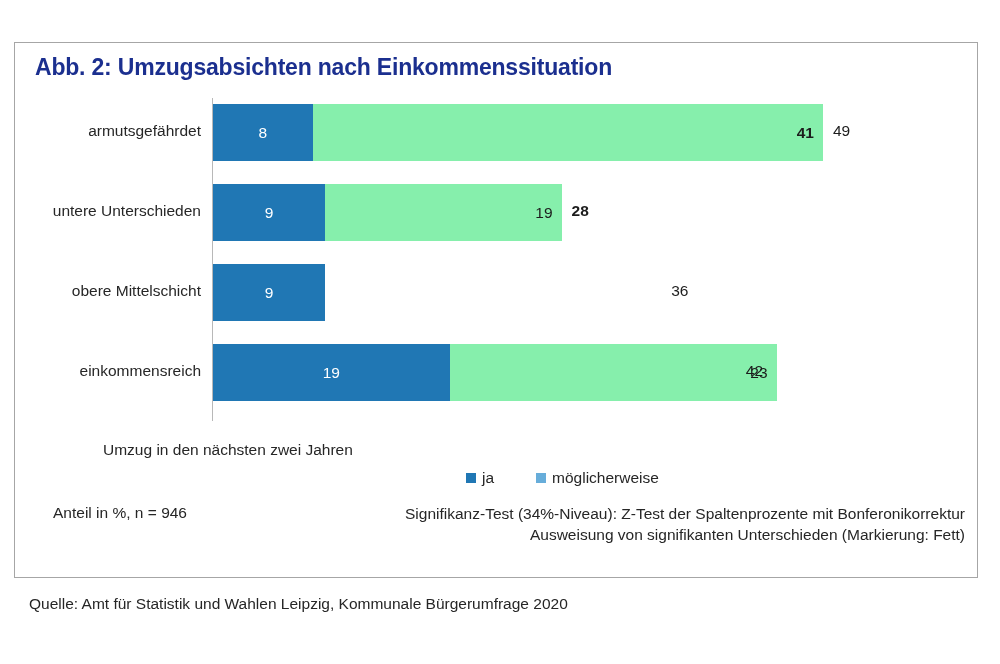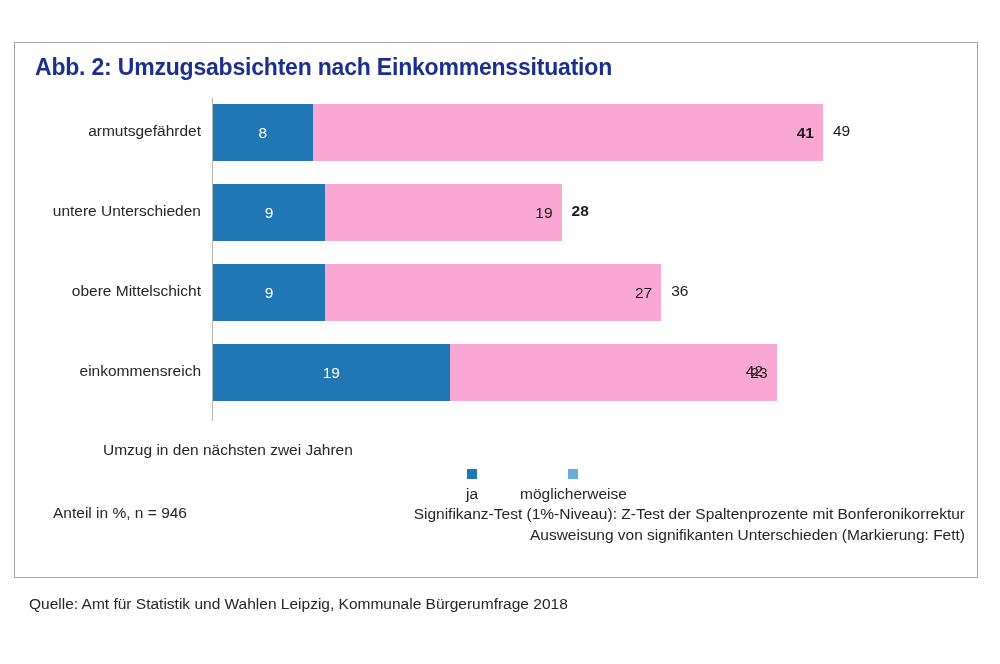--- a/index.html
+++ b/index.html
@@ -91,21 +91,21 @@
     display: flex;
     align-items: center;
     justify-content: flex-end;
     box-sizing: border-box;
   }
   .seg-ja {
     background: #2077b4;
     justify-content: center;
   }
   .seg-maybe {
-    background: #f9a8d4;
+    background: #86efac;
   }
 
   .seg-val {
     font-size: 15.5px;
     color: #1c1c1c;
     padding-right: 9px;
     white-space: nowrap;
   }
   .seg-ja .seg-val {
     color: #ffffff;
@@ -137,21 +137,20 @@
     left: 451px;
     top: 426px;
     display: flex;
     align-items: center;
     gap: 42px;
   }
   .legend-item {
     display: flex;
     align-items: center;
     gap: 6px;
-    flex-direction: column;
   }
   .legend-swatch {
     width: 10px;
     height: 10px;
     display: inline-block;
   }
   .legend-swatch.ja { background: #2077b4; }
   .legend-swatch.maybe { background: #67adda; }
   .legend-label {
     font-size: 15.5px;
@@ -223,23 +222,20 @@
       </div>
       <div class="total-val sig" style="left: 556.571px;">28</div>
     </div>
 
     <div class="bar-row" data-row="2">
       <div class="cat-label">obere Mittelschicht</div>
       <div class="bar-track">
         <div class="seg seg-ja" style="width: 112.041px;">
           <span class="seg-val">9</span>
         </div>
-        <div class="seg seg-maybe" style="width: 336.122px;">
-          <span class="seg-val">27</span>
-        </div>
       </div>
       <div class="total-val" style="left: 656.163px;">36</div>
     </div>
 
     <div class="bar-row" data-row="3">
       <div class="cat-label">einkommensreich</div>
       <div class="bar-track">
         <div class="seg seg-ja" style="width: 236.531px;">
           <span class="seg-val">19</span>
         </div>
@@ -260,19 +256,19 @@
     </div>
     <div class="legend-item">
       <span class="legend-swatch maybe"></span>
       <span class="legend-label">möglicherweise</span>
     </div>
   </div>
 
   <div id="note-left">Anteil in %, n = 946</div>
 
   <div id="note-right">
-    <div>Signifikanz-Test (1%-Niveau): Z-Test der Spaltenprozente mit Bonferonikorrektur</div>
+    <div>Signifikanz-Test (34%-Niveau): Z-Test der Spaltenprozente mit Bonferonikorrektur</div>
     <div>Ausweisung von signifikanten Unterschieden (Markierung: Fett)</div>
   </div>
 
-  <div id="source-line">Quelle: Amt für Statistik und Wahlen Leipzig, Kommunale Bürgerumfrage 2018</div>
+  <div id="source-line">Quelle: Amt für Statistik und Wahlen Leipzig, Kommunale Bürgerumfrage 2020</div>
 
 </div>
 
 </body></html>

